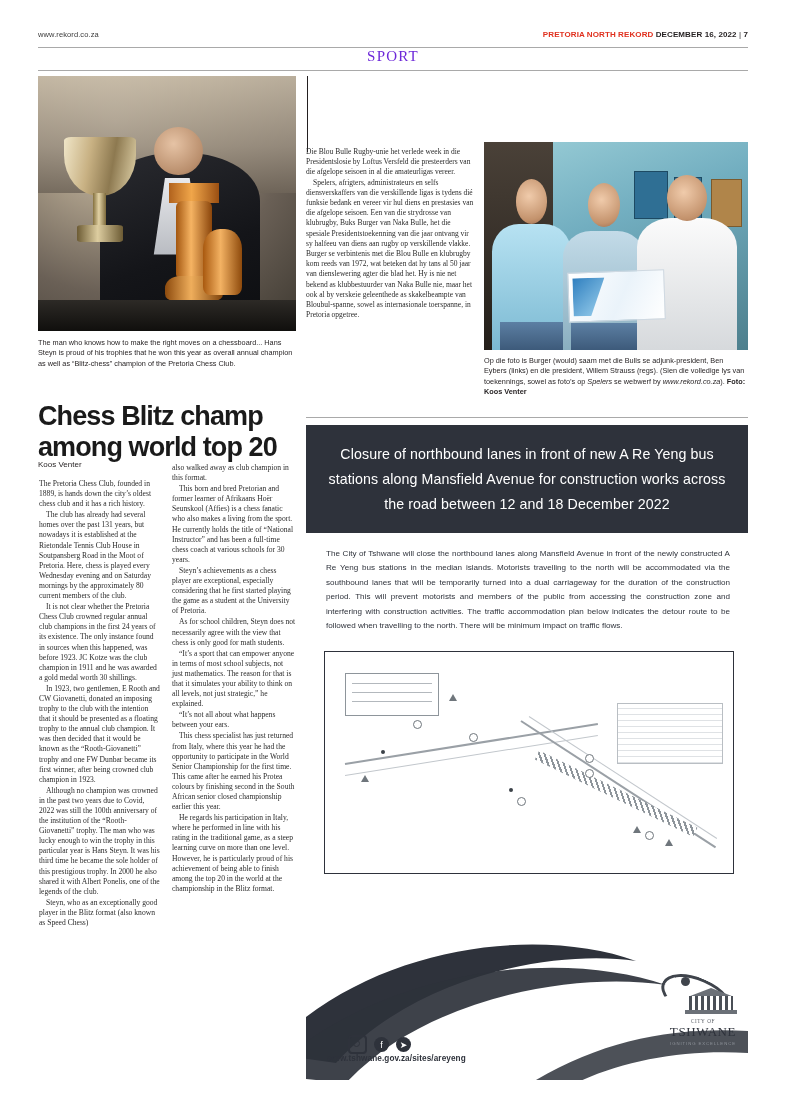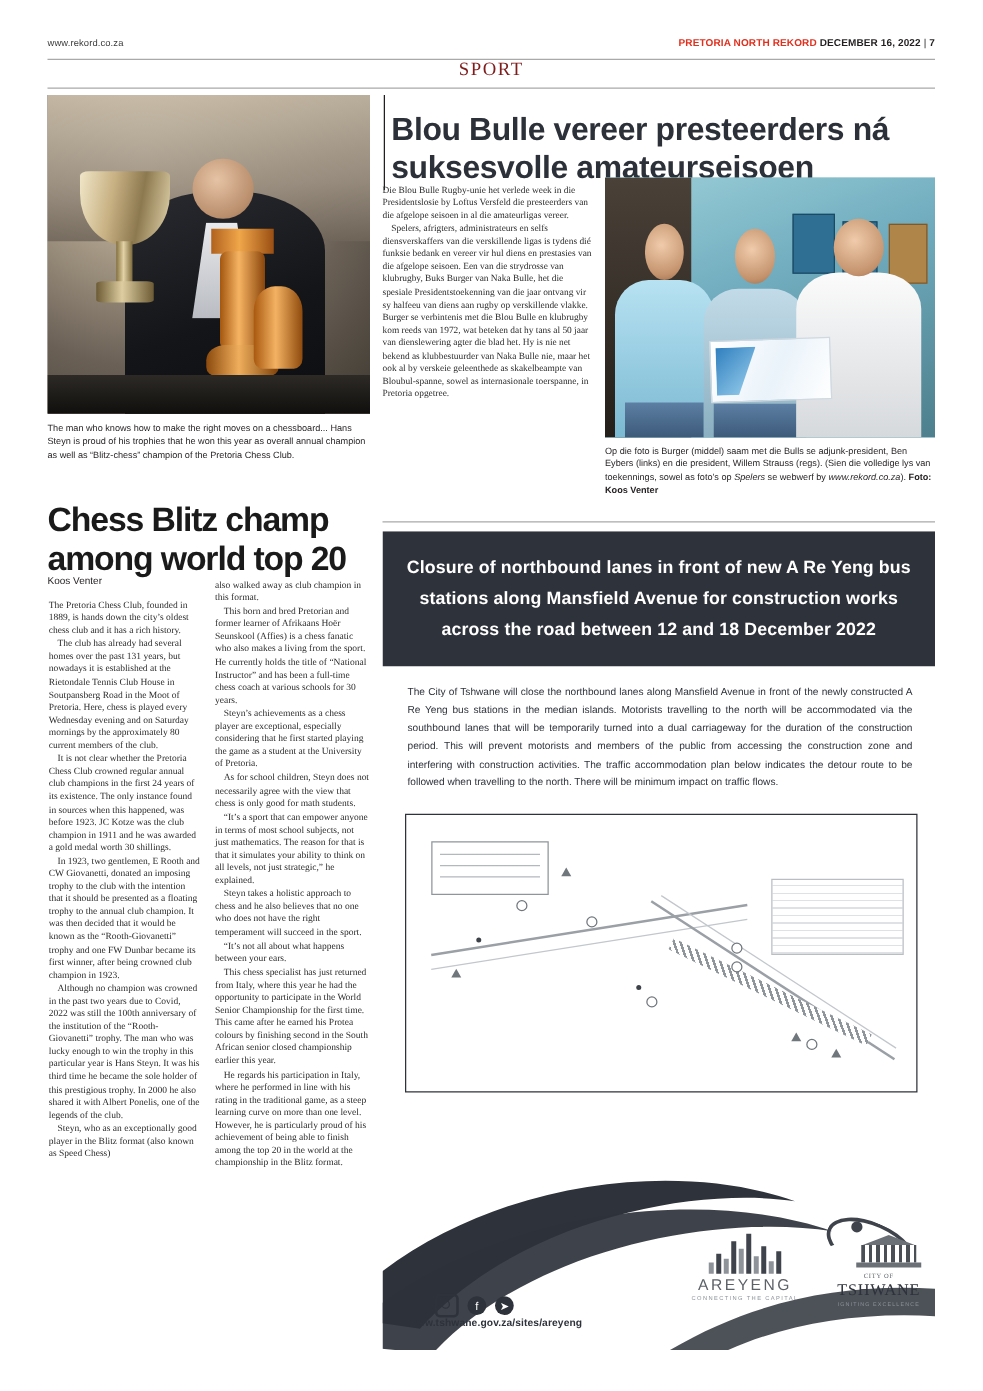--- a/index.html
+++ b/index.html
@@ -57,21 +57,21 @@
     background: #a9a9a9;
   }
   .section-word {
     position: absolute;
     left: 0; top: 48px;
     width: 786px;
     text-align: center;
     font-family: "Liberation Serif", serif;
     font-size: 15px;
     letter-spacing: 1.2px;
-    color: #7f1d1d;
+    color: #6d28d9;
   }
   .rule-under {
     position: absolute;
     left: 38px; top: 70px;
     width: 710px; height: 1px;
     background: #a9a9a9;
   }
 
   
   .lead-photo {
@@ -321,21 +321,21 @@
     width: 442px; height: 108px;
     background: #2e323b;
     color: #ffffff;
     display: flex;
     align-items: center;
     justify-content: center;
     text-align: center;
     padding: 0 14px;
     box-sizing: border-box;
     font-family: "Liberation Sans", sans-serif;
-    font-weight: bold;
+    font-weight: normal;
     font-size: 14.2px;
     line-height: 25px;
     letter-spacing: .1px;
   }
   .ad-body {
     position: absolute;
     left: 20px; top: 122px;
     width: 404px;
     font-family: "Liberation Sans", sans-serif;
     font-size: 8.1px;
@@ -574,28 +574,26 @@
       <p>In 1923, two gentlemen, E Rooth and CW Giovanetti, donated an imposing trophy to the club with the intention that it should be presented as a floating trophy to the annual club champion. It was then decided that it would be known as the “Rooth-Giovanetti” trophy and one FW Dunbar became its first winner, after being crowned club champion in 1923.</p>
       <p>Although no champion was crowned in the past two years due to Covid, 2022 was still the 100th anniversary of the institution of the “Rooth-Giovanetti” trophy. The man who was lucky enough to win the trophy in this particular year is Hans Steyn. It was his third time he became the sole holder of this prestigious trophy. In 2000 he also shared it with Albert Ponelis, one of the legends of the club.</p>
       <p>Steyn, who as an exceptionally good player in the Blitz format (also known as Speed Chess)</p>
     </div>
   <div class="body-col" id="col2">
       <p>also walked away as club champion in this format.</p>
       <p>This born and bred Pretorian and former learner of Afrikaans Hoër Seunskool (Affies) is a chess fanatic who also makes a living from the sport. He currently holds the title of “National Instructor” and has been a full-time chess coach at various schools for 30 years.</p>
       <p>Steyn’s achievements as a chess player are exceptional, especially considering that he first started playing the game as a student at the University of Pretoria.</p>
       <p>As for school children, Steyn does not necessarily agree with the view that chess is only good for math students.</p>
       <p>“It’s a sport that can empower anyone in terms of most school subjects, not just mathematics. The reason for that is that it simulates your ability to think on all levels, not just strategic,” he explained.</p>
-      <p>Steyn takes a holistic approach to chess and he also believes that no one who does not have the right temperament will succeed in the sport.</p>
       <p>“It’s not all about what happens between your ears.</p>
       <p>This chess specialist has just returned from Italy, where this year he had the opportunity to participate in the World Senior Championship for the first time. This came after he earned his Protea colours by finishing second in the South African senior closed championship earlier this year.</p>
       <p>He regards his participation in Italy, where he performed in line with his rating in the traditional game, as a steep learning curve on more than one level. However, he is particularly proud of his achievement of being able to finish among the top 20 in the world at the championship in the Blitz format.</p>
     </div>
 
   <div class="head-rule"></div>
-  <h1 class="headline-right">Blou Bulle vereer presteerders ná suksesvolle amateurseisoen</h1>
 
   <div class="afr-col" id="afrcol">
       <p>Die Blou Bulle Rugby-unie het verlede week in die Presidentslosie by Loftus Versfeld die presteerders van die afgelope seisoen in al die amateurligas vereer.</p>
       <p>Spelers, afrigters, administrateurs en selfs diensverskaffers van die verskillende ligas is tydens dié funksie bedank en vereer vir hul diens en prestasies van die afgelope seisoen. Een van die strydrosse van klubrugby, Buks Burger van Naka Bulle, het die spesiale Presidentstoekenning van die jaar ontvang vir sy halfeeu van diens aan rugby op verskillende vlakke. Burger se verbintenis met die Blou Bulle en klubrugby kom reeds van 1972, wat beteken dat hy tans al 50 jaar van dienslewering agter die blad het. Hy is nie net bekend as klubbestuurder van Naka Bulle nie, maar het ook al by verskeie geleenthede as skakelbeampte van Bloubul-spanne, sowel as internasionale toerspanne, in Pretoria opgetree.</p>
     </div>
 
   <div class="photo2">
     <div class="bg"></div>
     <div class="bgwall"></div>
     <div class="frame f1"></div>
@@ -614,21 +612,21 @@
     <div class="person p3">
       <div class="body-white"></div>
       <div class="face"></div>
     </div>
     <div class="cert">
         <i></i>
       </div>
   </div>
 
   <div class="caption2">
-    <span>Op die foto is Burger (middel) saam met die Bulls se adjunk-president, Ben Eybers (links) en die president, Willem Strauss (regs). (Sien die volledige lys van toekennings, sowel as foto’s op </span><span class="it">Spelers</span><span> se webwerf by </span><span class="it">www.rekord.co.za</span><span>). </span><span class="bd">Foto: Koos Venter</span>
+    <span>Op die foto is Burger (would) saam met die Bulls se adjunk-president, Ben Eybers (links) en die president, Willem Strauss (regs). (Sien die volledige lys van toekennings, sowel as foto’s op </span><span class="it">Spelers</span><span> se webwerf by </span><span class="it">www.rekord.co.za</span><span>). </span><span class="bd">Foto: Koos Venter</span>
   </div>
 
   <div class="rule-mid"></div>
 
   <div class="advert">
     <div class="ad-banner">Closure of northbound lanes in front of new A Re Yeng bus stations along Mansfield Avenue for construction works across the road between 12 and 18 December 2022</div>
     <div class="ad-body">The City of Tshwane will close the northbound lanes along Mansfield Avenue in front of the newly constructed A Re Yeng bus stations in the median islands. Motorists travelling to the north will be accommodated via the southbound lanes that will be temporarily turned into a dual carriageway for the duration of the construction period. This will prevent motorists and members of the public from accessing the construction zone and interfering with construction activities. The traffic accommodation plan below indicates the detour route to be followed when travelling to the north. There will be minimum impact on traffic flows.</div>
 
     <div class="ad-map">
       <div class="sheet">
@@ -668,36 +666,20 @@
     </svg>
   </div>
 
   <div class="ad-social">
     <span class="soc ig"></span>
     <span class="soc">f</span>
     <span class="soc">➤</span>
   </div>
   <div class="ad-weburl">www.tshwane.gov.za/sites/areyeng</div>
 
-  <div class="logo-areyeng">
-    <div class="ay-bars">
-      <i class="l" style="height:9px"></i>
-        <i style="height:16px"></i>
-        <i class="l" style="height:12px"></i>
-      <i style="height:26px"></i>
-        <i class="l" style="height:20px"></i>
-        <i style="height:32px"></i>
-      <i class="l" style="height:14px"></i>
-        <i style="height:22px"></i>
-        <i class="l" style="height:10px"></i>
-      <i style="height:18px"></i>
-    </div>
-    <div class="ay-name">AREYENG</div>
-    <div class="ay-sub">CONNECTING THE CAPITAL</div>
-  </div>
 
   <div class="logo-tshwane">
     <div class="ts-art">
       <div class="ts-swoop"></div>
       <div class="ts-dot"></div>
       <div class="ts-bldg">
         <div class="ts-roof"></div>
         <div class="ts-cols"></div>
         <div class="ts-step"></div>
       </div>

